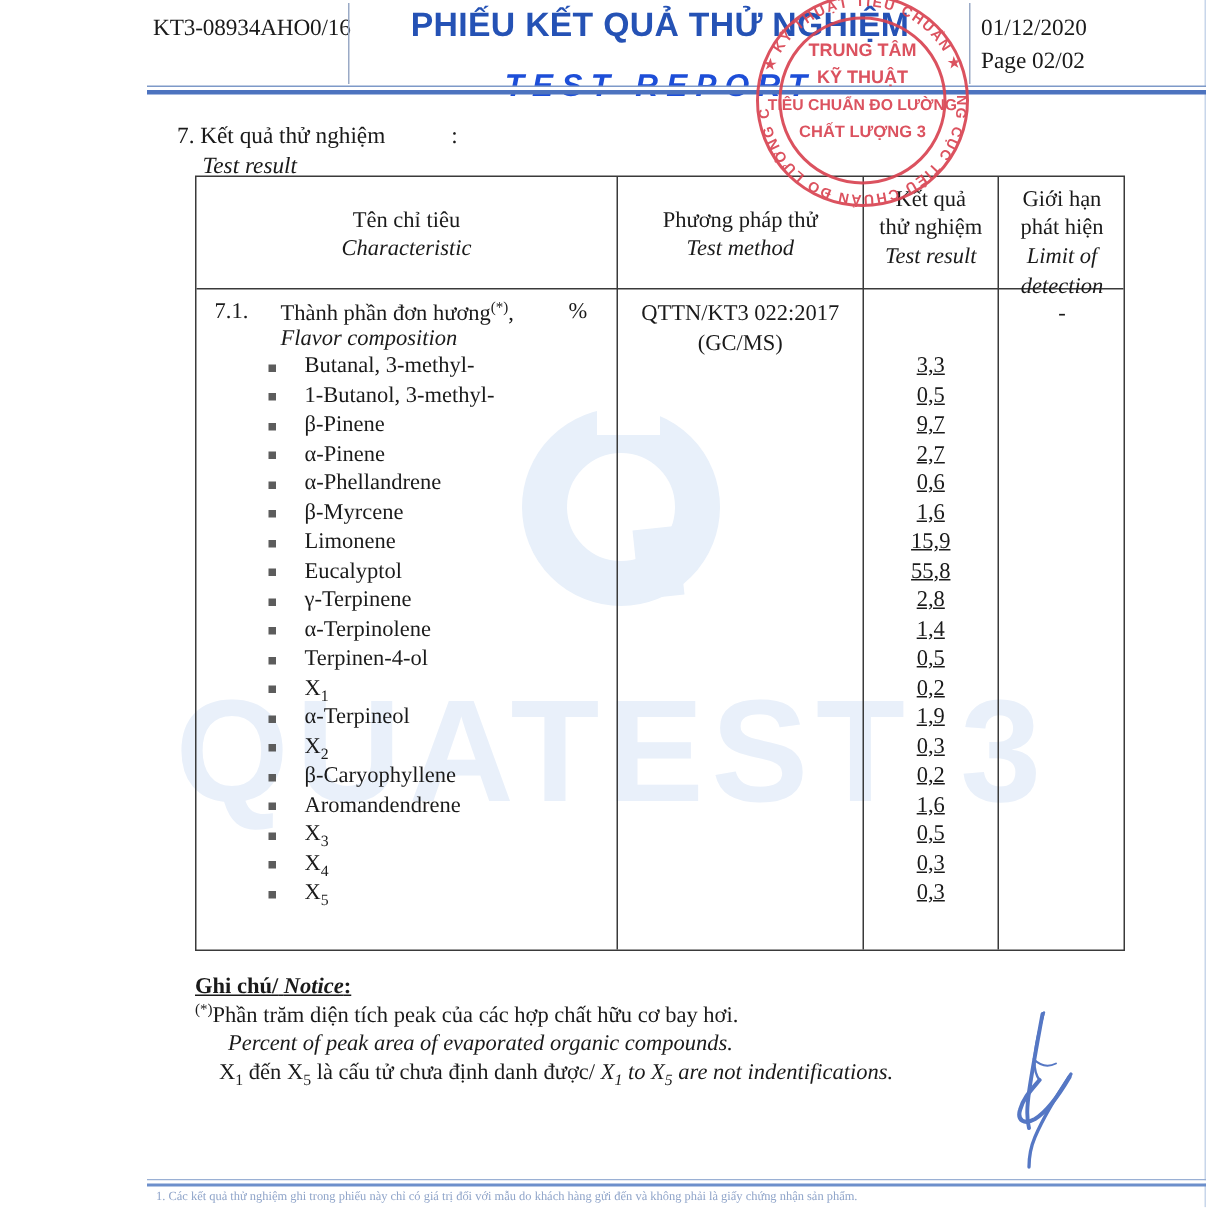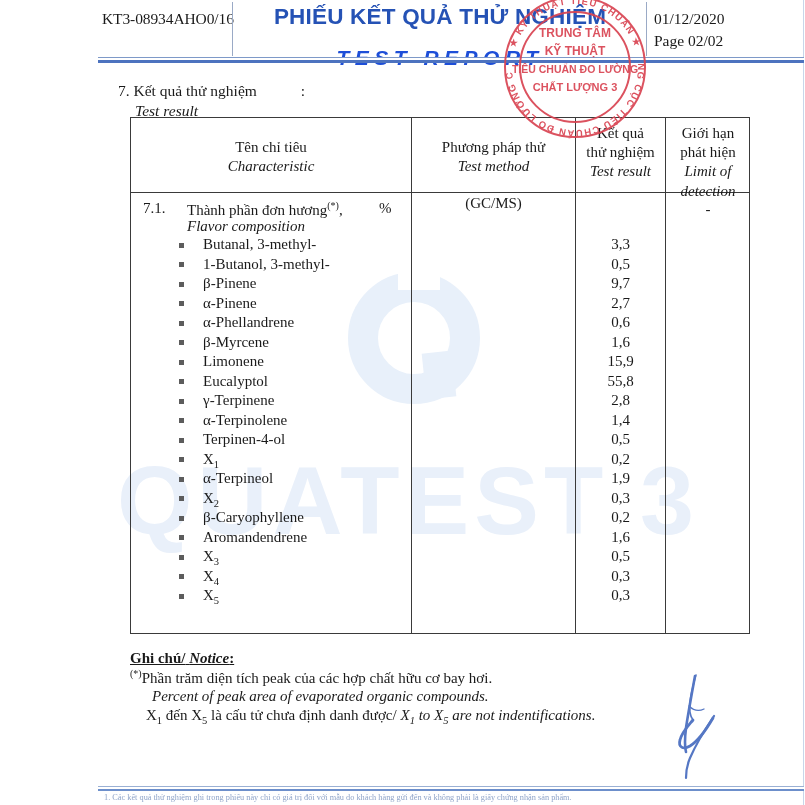--- a/index.html
+++ b/index.html
@@ -317,20 +317,21 @@
     height: 5px;
     background: #5c5c5c;
   }
   ul.analytes li sub { font-size: 10.5px; }
 
   .result-spacer { height: 41px; }
   .result-list {
     list-style: none;
     margin: 0;
     padding: 0;
+    text-decoration: underline;
   }
   .result-list li {
     height: 19.5px;
     line-height: 19.5px;
     font-size: 15px;
   }
   .lod-dash {
     padding-top: 7px;
     font-size: 15px;
   }
@@ -528,20 +529,21 @@
           <li><span class="bullet"></span><span>X</span><sub>2</sub></li>
           <li><span class="bullet"></span><span>β-Caryophyllene</span></li>
           <li><span class="bullet"></span><span>Aromandendrene</span></li>
           <li><span class="bullet"></span><span>X</span><sub>3</sub></li>
           <li><span class="bullet"></span><span>X</span><sub>4</sub></li>
           <li><span class="bullet"></span><span>X</span><sub>5</sub></li>
         </ul>
     </div>
 
     <div class="cell-method">
+      <div style="padding-top:6px">QTTN/KT3 022:2017</div>
       <div>(GC/MS)</div>
     </div>
 
     <div class="cell-result">
       <div class="result-spacer"></div>
       <ul class="result-list">
           <li>3,3</li>
           <li>0,5</li>
           <li>9,7</li>
           <li>2,7</li>

